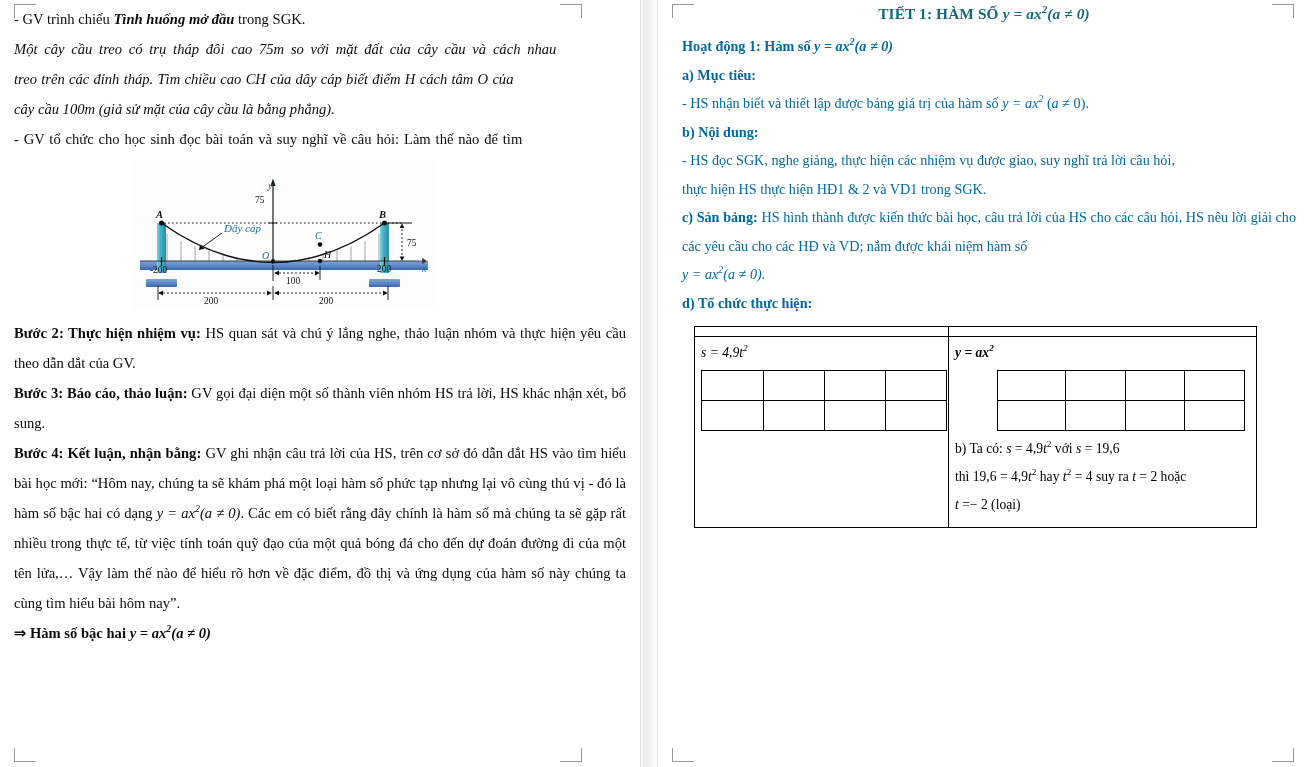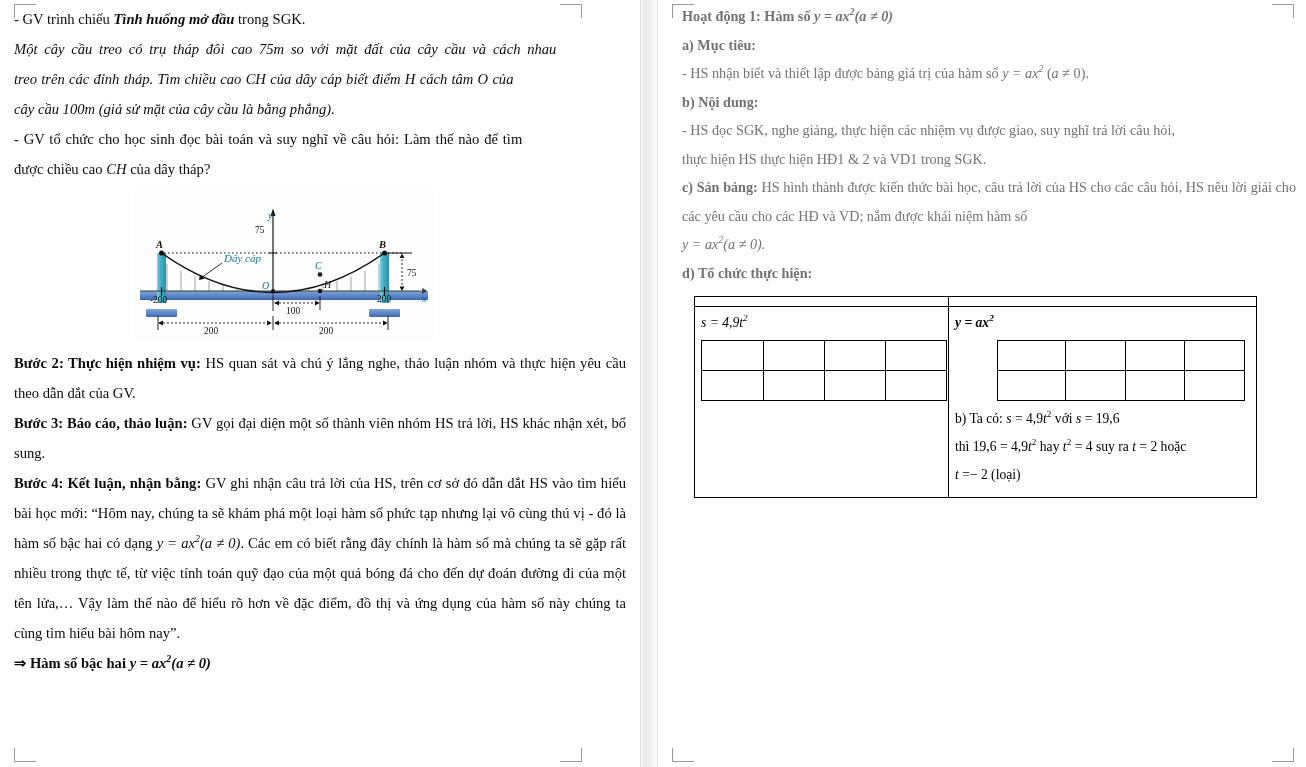--- a/index.html
+++ b/index.html
@@ -95,21 +95,21 @@
     font-weight: bold;
     font-size: 15.4px;
     color: #17697f;
     line-height: 24px;
     margin: 0 0 6px 0;
     letter-spacing: .1px;
   }
   .rp {
     font-size: 14.2px;
     line-height: 28.5px;
-    color: #737373;
+    color: #0369a1;
     margin: 0;
     text-align: justify;
     padding-left: 10px;
   }
 
   
   table.main {
     border-collapse: collapse;
     width: 562px;
     margin: 9px 0 0 22px;
@@ -205,21 +205,20 @@
 
     <p class="p i noj" style="word-spacing:3.1px"><span>Một cây cầu treo có trụ tháp đôi cao 75m so với mặt đất của cây cầu và cách nhau</span></p>
 
 
     <p class="p i noj" style="word-spacing:0.6px"><span>treo trên các đỉnh tháp. Tìm chiều cao CH của dây cáp biết điểm H cách tâm O của</span></p>
 
     <p class="p i noj"><span>cây cầu 100m (giả sử mặt của cây cầu là bằng phẳng).</span></p>
 
     <p class="p noj" style="word-spacing:1.2px"><span>- GV tổ chức cho học sinh đọc bài toán và suy nghĩ về câu hỏi: Làm thế nào để tìm</span></p>
 
-    <p class="p noj"><span>được chiều cao </span><span class="mi">CH</span><span> của dây tháp?</span></p>
 
     <div class="figure-wrap">
       <svg width="300" height="150" viewBox="0 0 300 150">
         <defs>
           <linearGradient id="twr" x1="0" y1="0" x2="1" y2="0">
             <stop offset="0%" stop-color="#7fd2e0"></stop>
             <stop offset="35%" stop-color="#45b3c9"></stop>
             <stop offset="100%" stop-color="#2b8ea4"></stop>
           </linearGradient>
           <linearGradient id="dck" x1="0" y1="0" x2="0" y2="1">
@@ -332,20 +331,22 @@
        <span>tính toán quỹ đạo của một quả bóng đá cho đến dự đoán đường đi của một tên lửa,…</span>
        <span>Vậy làm thế nào để hiểu rõ hơn về đặc điểm, đồ thị và ứng dụng của hàm số này</span>
        <span>chúng ta cùng tìm hiểu bài hôm nay”.</span></p>
 
     <p class="p noj b"><span>⇒ Hàm số bậc hai </span><span class="bi">y = ax<sup>2</sup>(a ≠ 0)</span></p>
 
   </div>
 
   <div class="page-right">
 
+    <p class="doc-title"><span>TIẾT 1: HÀM SỐ</span>
+       <span style="font-style:italic">y = ax<sup>2</sup>(a ≠ 0)</span></p>
 
     <p class="rp"><span class="b">Hoạt động 1: Hàm số </span><span class="bi">y = ax<sup>2</sup>(a ≠ 0)</span></p>
 
     <p class="rp b">a) Mục tiêu:</p>
 
     <p class="rp"><span>- HS nhận biết và thiết lập được bảng giá trị của hàm số </span><span class="mi">y = ax<sup>2</sup></span><span> (<span class="mi">a</span> ≠ 0).</span></p>
 
     <p class="rp b">b) Nội dung:</p>
 
     <p class="rp">- HS đọc SGK, nghe giảng, thực hiện các nhiệm vụ được giao, suy nghĩ trả lời câu hỏi,</p>

